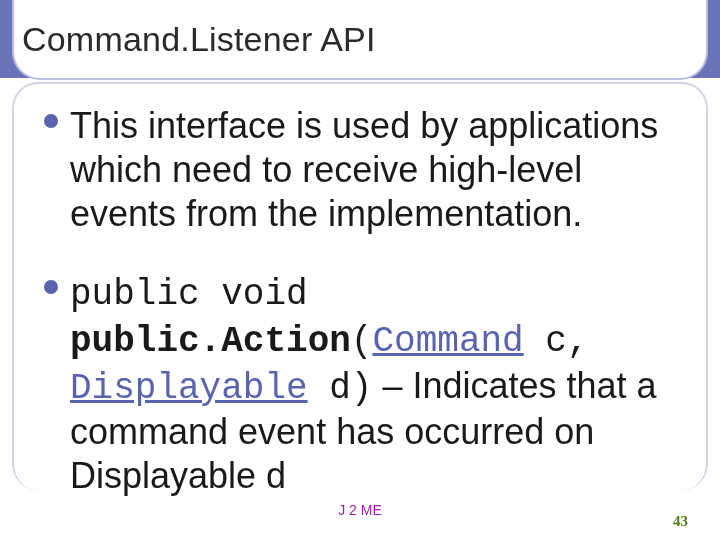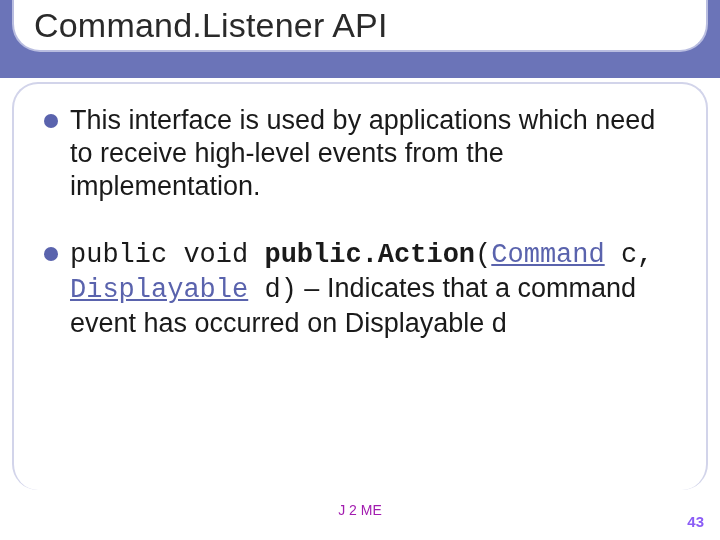--- a/index.html
+++ b/index.html
@@ -20,27 +20,27 @@
   .header {
     position: relative;
     height: 78px;
     background: #6b74b8;
   }
   .title-card {
     position: absolute;
     left: 12px;
     top: 0;
     right: 12px;
-    height: 52px;
+    height: 80px;
     background: #ffffff;
     border: 2px solid #b9bde0;
     border-top: none;
     border-bottom-left-radius: 28px;
     border-bottom-right-radius: 28px;
-    padding-left: 20px;
+    padding-left: 8px;
     box-sizing: border-box;
     display: flex;
     align-items: center;
   }
   .title-card h1 {
     margin: 0;
     font-size: 34px;
     font-weight: normal;
     color: #2a2a2a;
     letter-spacing: 0.2px;
@@ -62,21 +62,21 @@
     box-sizing: border-box;
   }
   ul.bullets {
     list-style: none;
     margin: 0;
     padding: 0;
   }
   ul.bullets > li {
     position: relative;
     padding-left: 28px;
-    font-size: 27px;
+    font-size: 36px;
     line-height: 1.22;
     color: #1a1a1a;
     margin-bottom: 34px;
   }
   ul.bullets > li::before {
     content: "";
     position: absolute;
     left: 2px;
     top: 10px;
     width: 14px;
@@ -104,25 +104,26 @@
   .footer-center {
     position: absolute;
     left: 0;
     right: 0;
     text-align: center;
     font-size: 14px;
     color: #a21caf;
   }
   .footer-right {
     position: absolute;
-    right: 16px;
+    right: 32px;
     bottom: 2px;
     font-size: 15px;
     font-weight: bold;
-    color: #8b5cf6;
+    color: #4d7c0f;
+    font-family: Liberation Serif, serif;
   }
 </style>
 </head>
 <body>
 
 <div class="slide">
   <div class="header">
     <div class="title-card">
       <h1>Command.Listener API</h1>
     </div>

